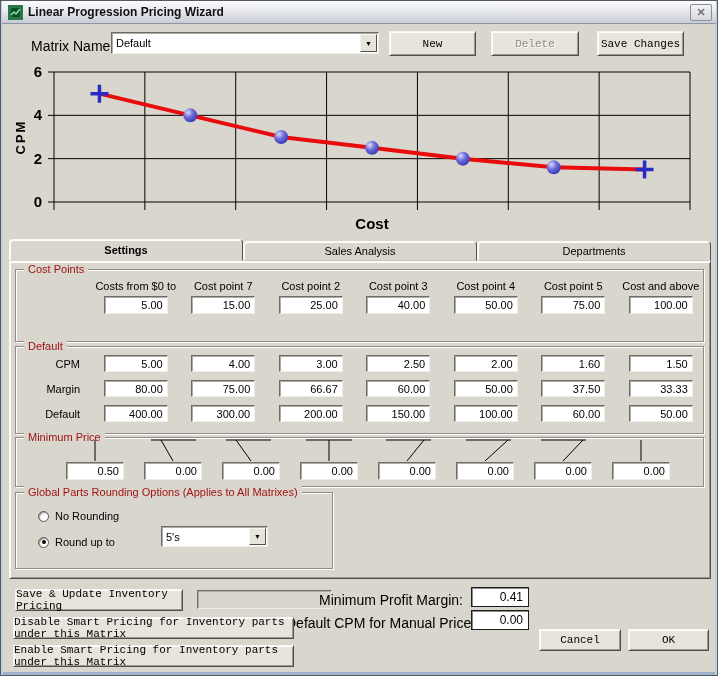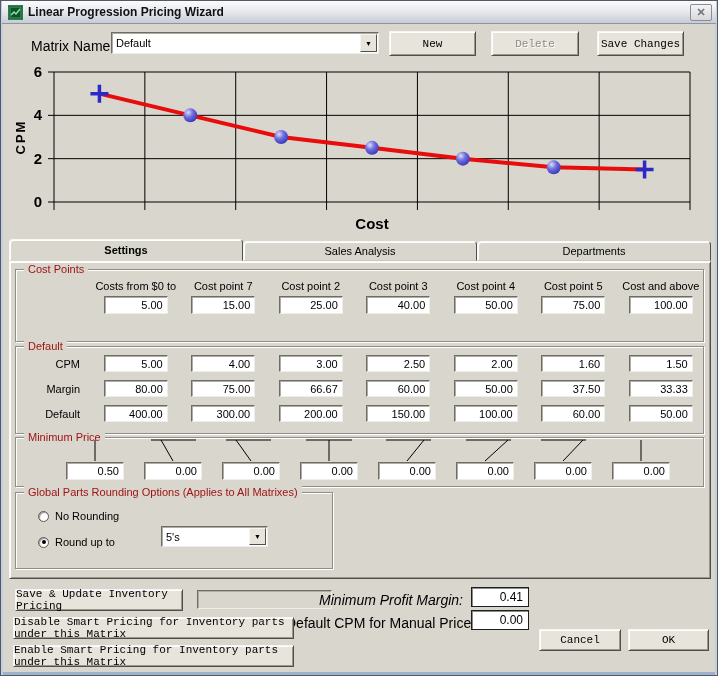--- a/index.html
+++ b/index.html
@@ -271,21 +271,21 @@
     </div>
   </div>
 
   <span class="label" style="left:440px; top:541px; width:92px; text-align:right;">Sample Cost:</span>
   <input class="tbox" style="position: absolute; left: 538px; top: 536px; width: 56px; height: 20px;" value="">
   <div class="btn" style="left:600px; top:533px; width:79px; height:25px;">Calculate</div>
 
   <div class="btn" style="left:14px; top:588px; width:168px; height:22px;">Save &amp; Update Inventory Pricing</div>
   <div class="sunken-box" style="left:196px; top:589px; width:135px; height:19px;"></div>
 
-  <span class="label" style="left:300px; top:591px; width:162px; text-align:right;font-style:italic;">Minimum Profit Margin:</span>
+  <span class="label" style="left:300px; top:591px; width:162px; text-align:right;">Minimum Profit Margin:</span>
   <input class="tbox-strong" style="position: absolute; left: 470px; top: 586px; width: 58px; height: 20px;" value="0.41">
 
   <span class="label" style="left:285px; top:614px; width:177px; text-align:right;">Default CPM for Manual Price Calc:</span>
   <input class="tbox-strong" style="position: absolute; left: 470px; top: 609px; width: 58px; height: 20px;" value="0.00">
 
   <div class="btn" style="left:12px; top:616px; width:281px; height:22px;">Disable Smart Pricing for Inventory parts under this Matrix</div>
   <div class="btn" style="left:12px; top:644px; width:281px; height:22px;">Enable Smart Pricing for Inventory parts under this Matrix</div>
 
   <div class="btn" style="left:538px; top:628px; width:82px; height:22px;">Cancel</div>
   <div class="btn" style="left:627px; top:628px; width:81px; height:22px;">OK</div>

